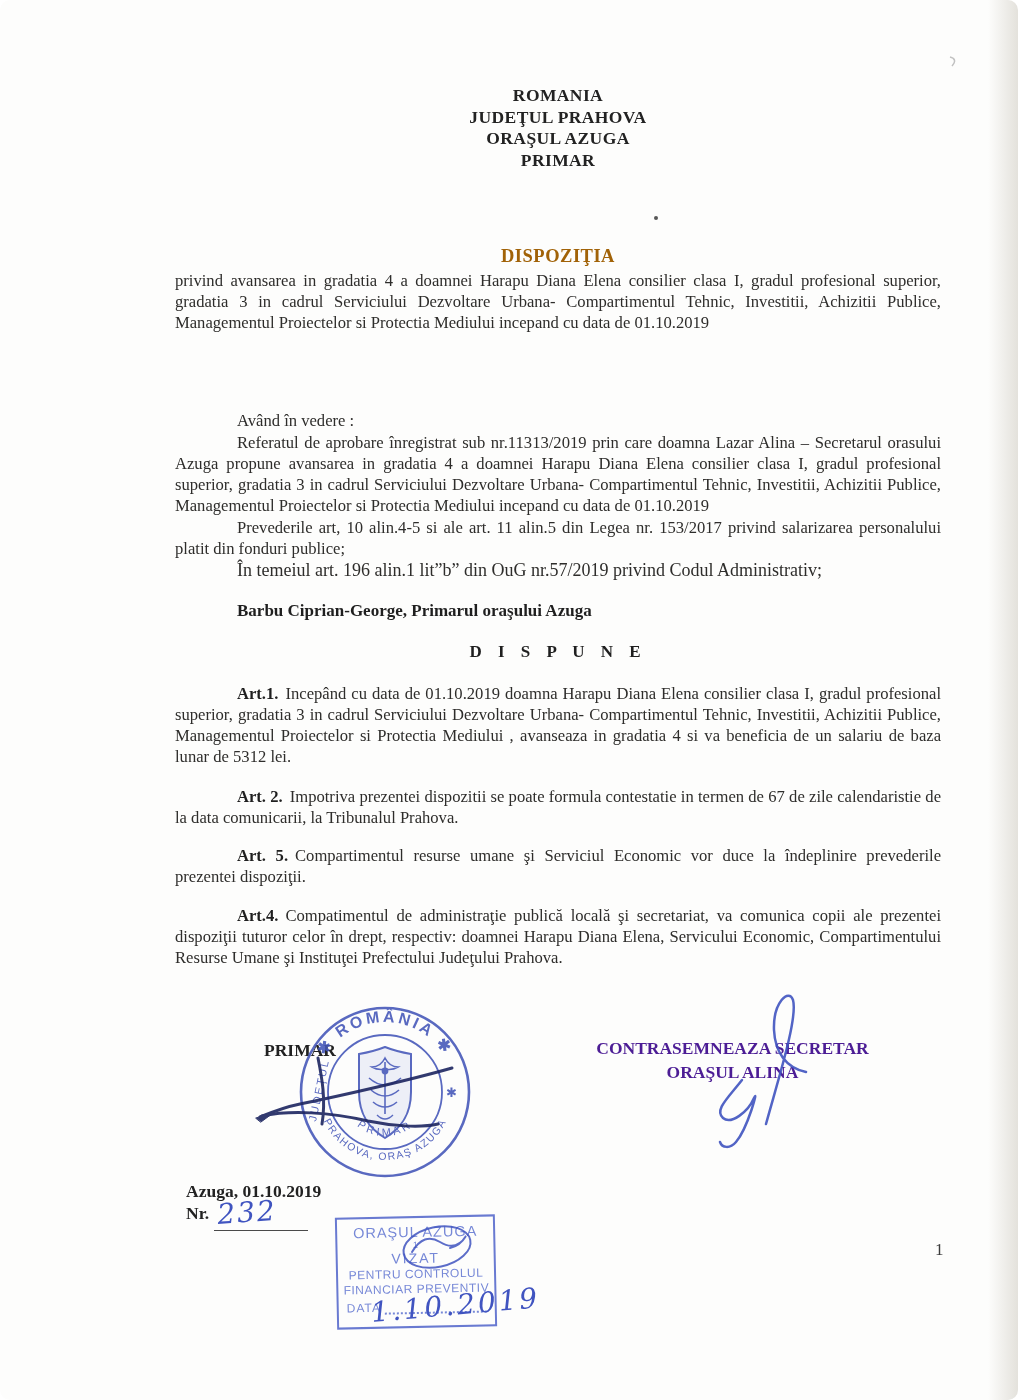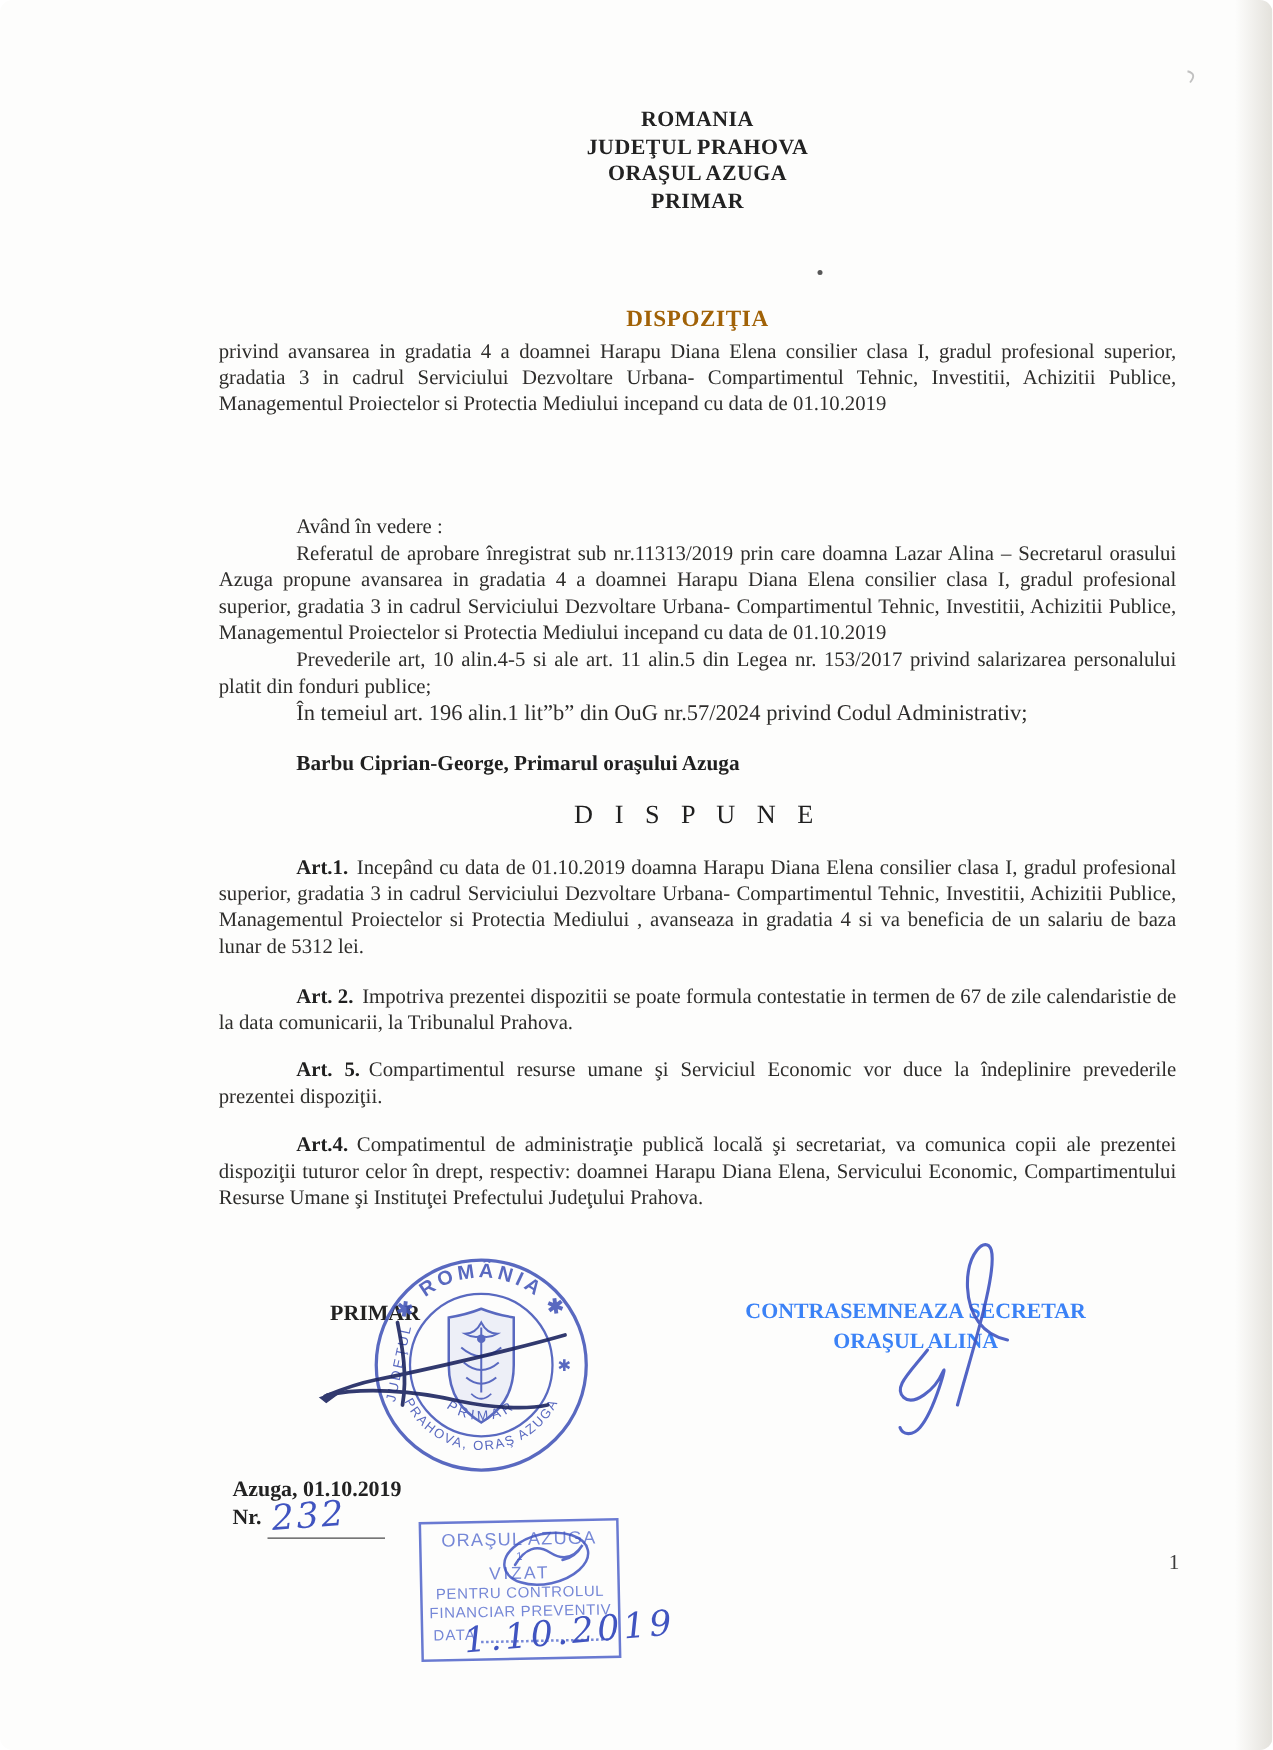--- a/index.html
+++ b/index.html
@@ -13,31 +13,31 @@
   .doc-title{text-align:center;font-weight:bold;font-size:18.5px;line-height:21px;
         letter-spacing:.5px;color:#a16207;}
   .p{font-size:16.6px;line-height:21px;text-align:justify;margin:0;}
   .ind{text-indent:62px;}
   .p-intro{margin-top:3px;}
   .p-having{margin-top:77px;}
   .p-referat{margin-top:1px;}
   .p-preved{margin-top:1px;}
   .p-temei{margin-top:0;font-size:18px;line-height:22px;}
   .p-mayor{margin-top:19px;font-weight:bold;font-size:17px;color:#1f1f1f;}
-  .p-dispune{margin-top:20px;text-align:center;text-indent:0;font-weight:normal;
-        font-size:21px;letter-spacing:6px;color:#1f1f1f;}
+  .p-dispune{margin-top:20px;text-align:center;text-indent:0;font-weight:bold;
+        font-size:17px;letter-spacing:6px;color:#1f1f1f;}
   .p-art1{margin-top:21px;}
   .p-art2{margin-top:19px;}
   .p-art3{margin-top:17px;}
   .p-art4{margin-top:18px;}
   .art-label{font-weight:bold;padding-right:7px;color:#1f1f1f;}
   .sig-primar{position:absolute;left:165px;top:1038px;width:270px;text-align:center;
         font-weight:bold;font-size:17.5px;line-height:24px;color:#222;}
   .sig-secretar{position:absolute;left:575px;top:1036px;width:315px;text-align:center;
-        font-weight:bold;font-size:17.5px;line-height:24px;color:#3b82f6;}
+        font-weight:bold;font-size:17.5px;line-height:24px;color:#4c1d95;}
   .place-date{position:absolute;left:186px;top:1181px;font-weight:bold;font-size:17.5px;color:#222;}
   .nr-row{position:absolute;left:186px;top:1203px;font-weight:bold;font-size:17.5px;color:#222;}
   .nr-underline{position:absolute;left:214px;top:1230px;width:94px;border-top:1.6px solid #4a4a4a;}
   .control-stamp{position:absolute;left:336px;top:1216px;width:160px;height:112px;
         border:2.5px solid #5568cc;color:#6478d2;opacity:.88;transform:rotate(-1.2deg);
         font-family:"Liberation Sans",sans-serif;text-align:center;box-sizing:border-box;padding-top:6px;}
   .cs-l1{font-size:14.5px;letter-spacing:1px;}
   .cs-l2{font-size:9px;line-height:10px;}
   .cs-l3{font-size:14px;letter-spacing:2px;line-height:17px;}
   .cs-l4{font-size:12px;letter-spacing:.5px;line-height:15px;}
@@ -65,21 +65,21 @@
   </div>
 
   <div class="scan-dot"></div>
 
   <div class="flow">
     <div class="doc-title">DISPOZIŢIA</div>
     <p class="p p-intro">privind avansarea in gradatia 4 a doamnei Harapu Diana Elena consilier clasa I, gradul profesional superior, gradatia 3 in cadrul Serviciului Dezvoltare Urbana- Compartimentul Tehnic, Investitii, Achizitii Publice, Managementul Proiectelor si Protectia Mediului incepand cu data de  01.10.2019</p>
     <p class="p ind p-having">Având în vedere :</p>
     <p class="p ind p-referat">Referatul de aprobare înregistrat sub nr.11313/2019  prin care doamna Lazar Alina – Secretarul orasului Azuga propune avansarea in gradatia 4 a doamnei Harapu Diana Elena consilier clasa I, gradul profesional superior, gradatia 3 in cadrul Serviciului Dezvoltare Urbana- Compartimentul Tehnic, Investitii, Achizitii Publice, Managementul Proiectelor si Protectia Mediului incepand cu data de 01.10.2019</p>
     <p class="p ind p-preved">Prevederile art, 10 alin.4-5 si ale art. 11 alin.5 din Legea nr. 153/2017 privind salarizarea personalului platit din fonduri publice;</p>
-    <p class="p ind p-temei">În temeiul art. 196 alin.1 lit”b” din OuG nr.57/2024 privind Codul Administrativ;</p>
+    <p class="p ind p-temei">În temeiul art. 196 alin.1 lit”b” din OuG nr.57/2019 privind Codul Administrativ;</p>
     <p class="p ind p-mayor">Barbu Ciprian-George, Primarul oraşului Azuga</p>
     <p class="p p-dispune">D I S P U N E</p>
     <p class="p ind p-art1"><span class="art-label">Art.1.</span><span>Incepând cu data de 01.10.2019 doamna Harapu Diana Elena consilier clasa I, gradul profesional superior, gradatia 3 in cadrul Serviciului Dezvoltare Urbana- Compartimentul Tehnic, Investitii, Achizitii Publice, Managementul Proiectelor si Protectia Mediului , avanseaza in gradatia 4 si va beneficia de  un salariu de baza lunar de 5312 lei.</span></p>
     <p class="p ind p-art2"><span class="art-label">Art. 2.</span><span>Impotriva prezentei dispozitii se poate formula contestatie in termen de 67 de zile calendaristie de la data comunicarii, la Tribunalul Prahova.</span></p>
     <p class="p ind p-art3"><span class="art-label">Art. 5.</span><span>Compartimentul resurse umane şi Serviciul Economic vor duce la îndeplinire prevederile prezentei dispoziţii.</span></p>
     <p class="p ind p-art4"><span class="art-label">Art.4.</span><span>Compatimentul de administraţie publică locală şi secretariat,  va comunica copii ale prezentei dispoziţii tuturor celor în drept, respectiv: doamnei Harapu Diana Elena,  Servicului Economic, Compartimentului Resurse Umane şi Instituţei Prefectului Judeţului Prahova.</span></p>
   </div>
 
   <div class="sig-primar">
     <div>PRIMAR</div>

